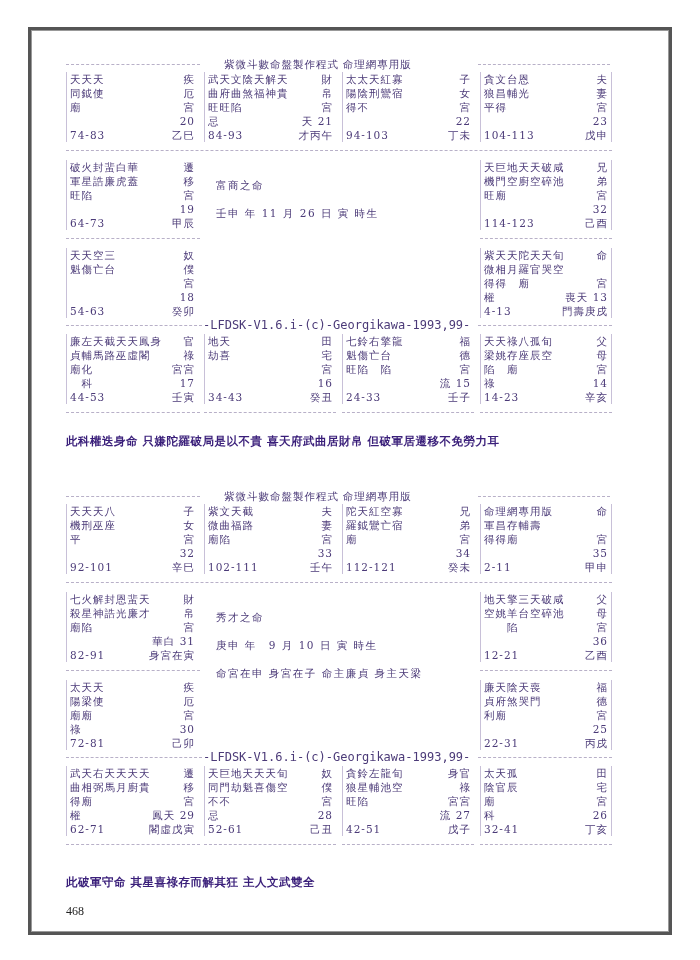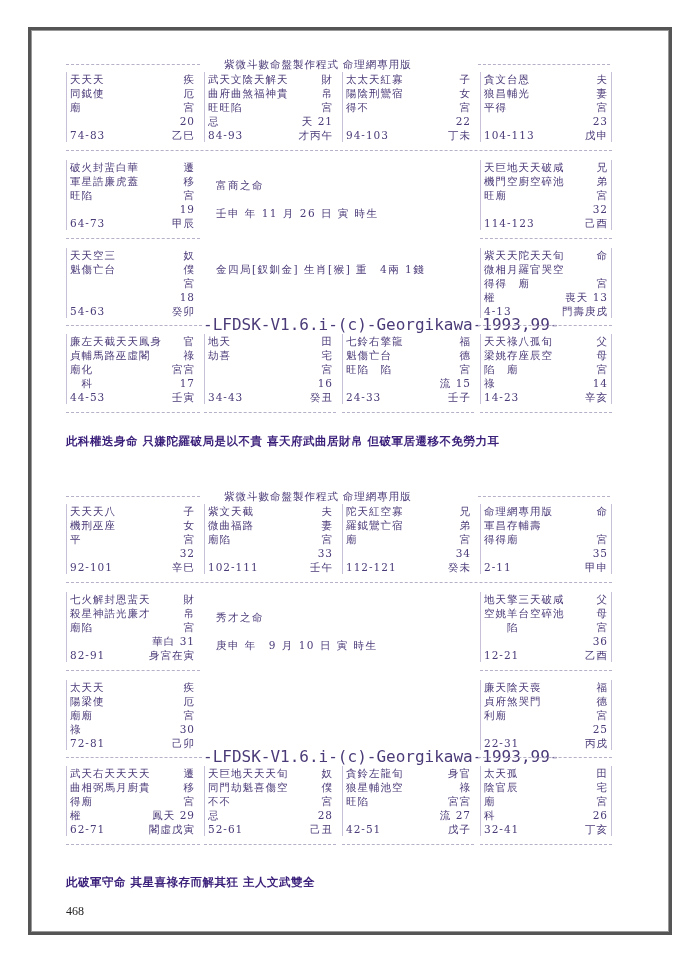--- a/index.html
+++ b/index.html
@@ -10,21 +10,21 @@
   .dash{position:absolute;top:6px;height:0;border-top:1px dashed #b8b0c8;}
   .title{position:absolute;left:158px;top:0;letter-spacing:1px;white-space:nowrap;}
   .grid{position:relative;}
   .cell{position:absolute;width:132px;height:70px;border-left:1px solid #c8c0d8;padding-left:3px;box-sizing:border-box;}
   .cell.rb{border-right:1px solid #c8c0d8;}
   .line{height:14px;position:relative;white-space:nowrap;}
   .line .l{position:absolute;left:0;letter-spacing:1px;}
   .line .r{position:absolute;right:3px;letter-spacing:1px;}
   .sep{position:absolute;height:0;border-top:1px dashed #b8b0c8;}
   .center{position:absolute;letter-spacing:1.5px;white-space:nowrap;}
-  .ver{position:absolute;white-space:nowrap;font-family:"DejaVu Sans Mono",monospace;font-size:16px;}
+  .ver{position:absolute;white-space:nowrap;font-family:"DejaVu Sans Mono",monospace;font-size:12px;}
   .comment{position:absolute;left:66px;font-weight:bold;color:#3a1f7a;font-size:11.5px;letter-spacing:0.5px;white-space:nowrap;font-family:"DejaVu Serif",serif;}
   .pagenum{position:absolute;left:66px;top:904px;font-size:12px;color:#222;font-family:"Liberation Serif",serif;}
 </style>
 </head>
 <body>
 
 <div class="frame"></div>
 
 <div class="chart" style="top:58px">
   <div class="title-row">
@@ -166,21 +166,20 @@
       <div class="line">
           <span class="l">114-123</span>
           <span class="r">己酉</span>
         </div>
     </div>
     <div class="sep" style="left:0;width:134px;top:166px"></div>
     <div class="sep" style="left:414px;width:132px;top:166px"></div>
 
     <div class="center" style="left:150px;top:106px">富商之命</div>
     <div class="center" style="left:150px;top:134px">壬申 年 11 月 26 日 寅 時生</div>
-    <div class="center" style="left:150px;top:190px">金四局[釵釧金] 生肖[猴] 重　4兩 1錢</div>
 
     <div class="cell" style="left:0;top:176px">
       <div class="line">
           <span class="l">天天空三</span>
           <span class="r">奴</span>
         </div>
       <div class="line">
           <span class="l">魁傷亡台</span>
           <span class="r">僕</span>
         </div>
@@ -458,20 +457,21 @@
         </div>
       <div class="line">
           <span class="l">12-21</span>
           <span class="r">乙酉</span>
         </div>
     </div>
     <div class="sep" style="left:0;width:134px;top:166px"></div>
     <div class="sep" style="left:414px;width:132px;top:166px"></div>
     <div class="center" style="left:150px;top:106px">秀才之命</div>
     <div class="center" style="left:150px;top:134px">庚申 年　9 月 10 日 寅 時生</div>
+    <div class="center" style="left:150px;top:162px">命宮在申 身宮在子 命主廉貞 身主天梁</div>
     <div class="cell" style="left:0;top:176px">
       <div class="line">
           <span class="l">太天天</span>
           <span class="r">疾</span>
         </div>
       <div class="line">
           <span class="l">陽梁使</span>
           <span class="r">厄</span>
         </div>
       <div class="line">

